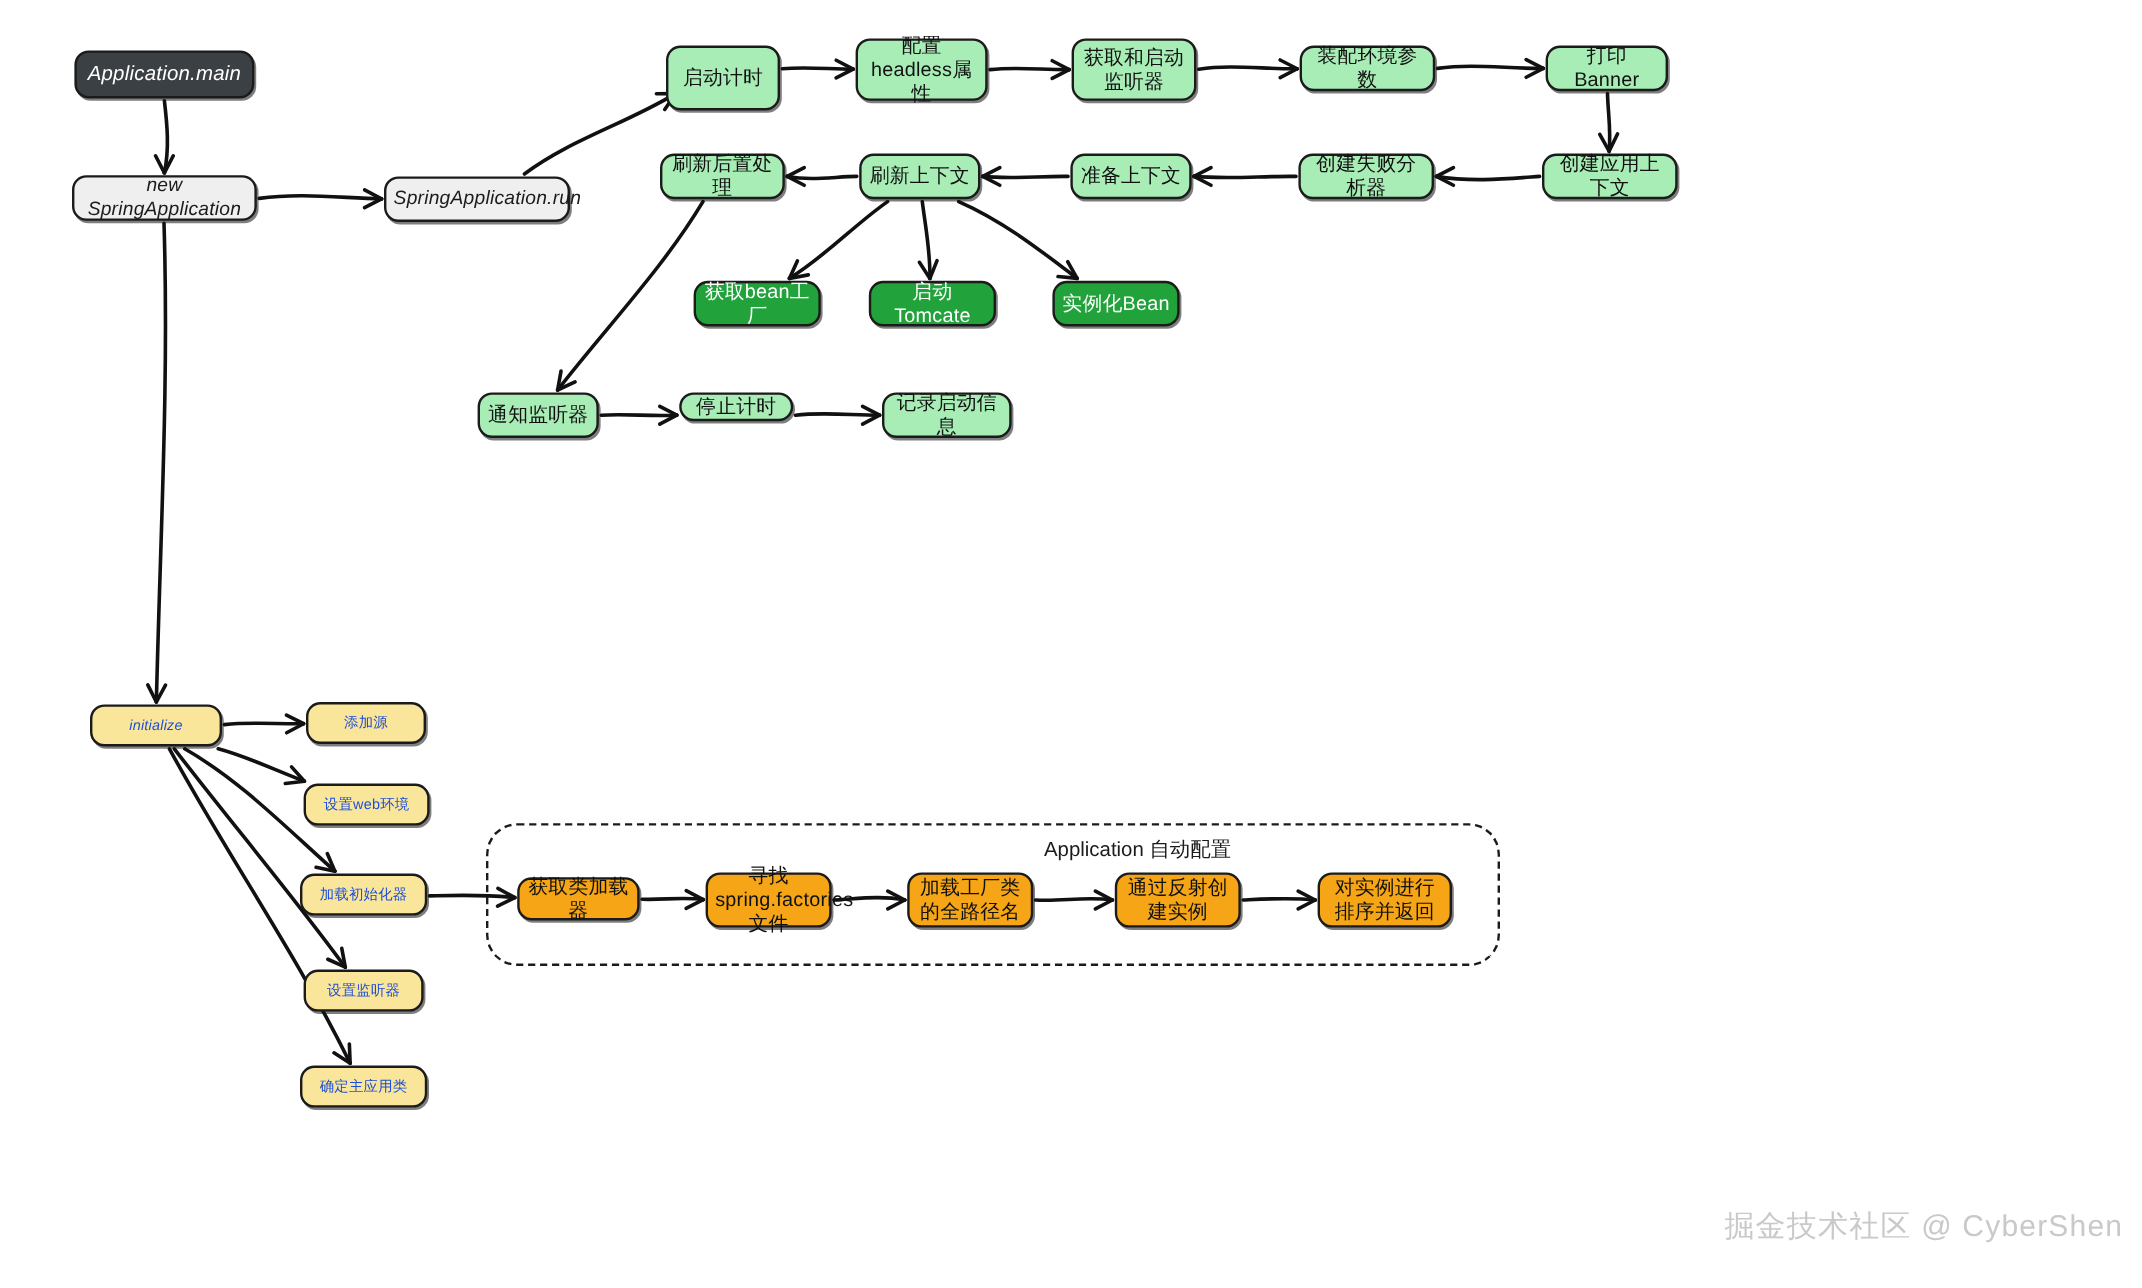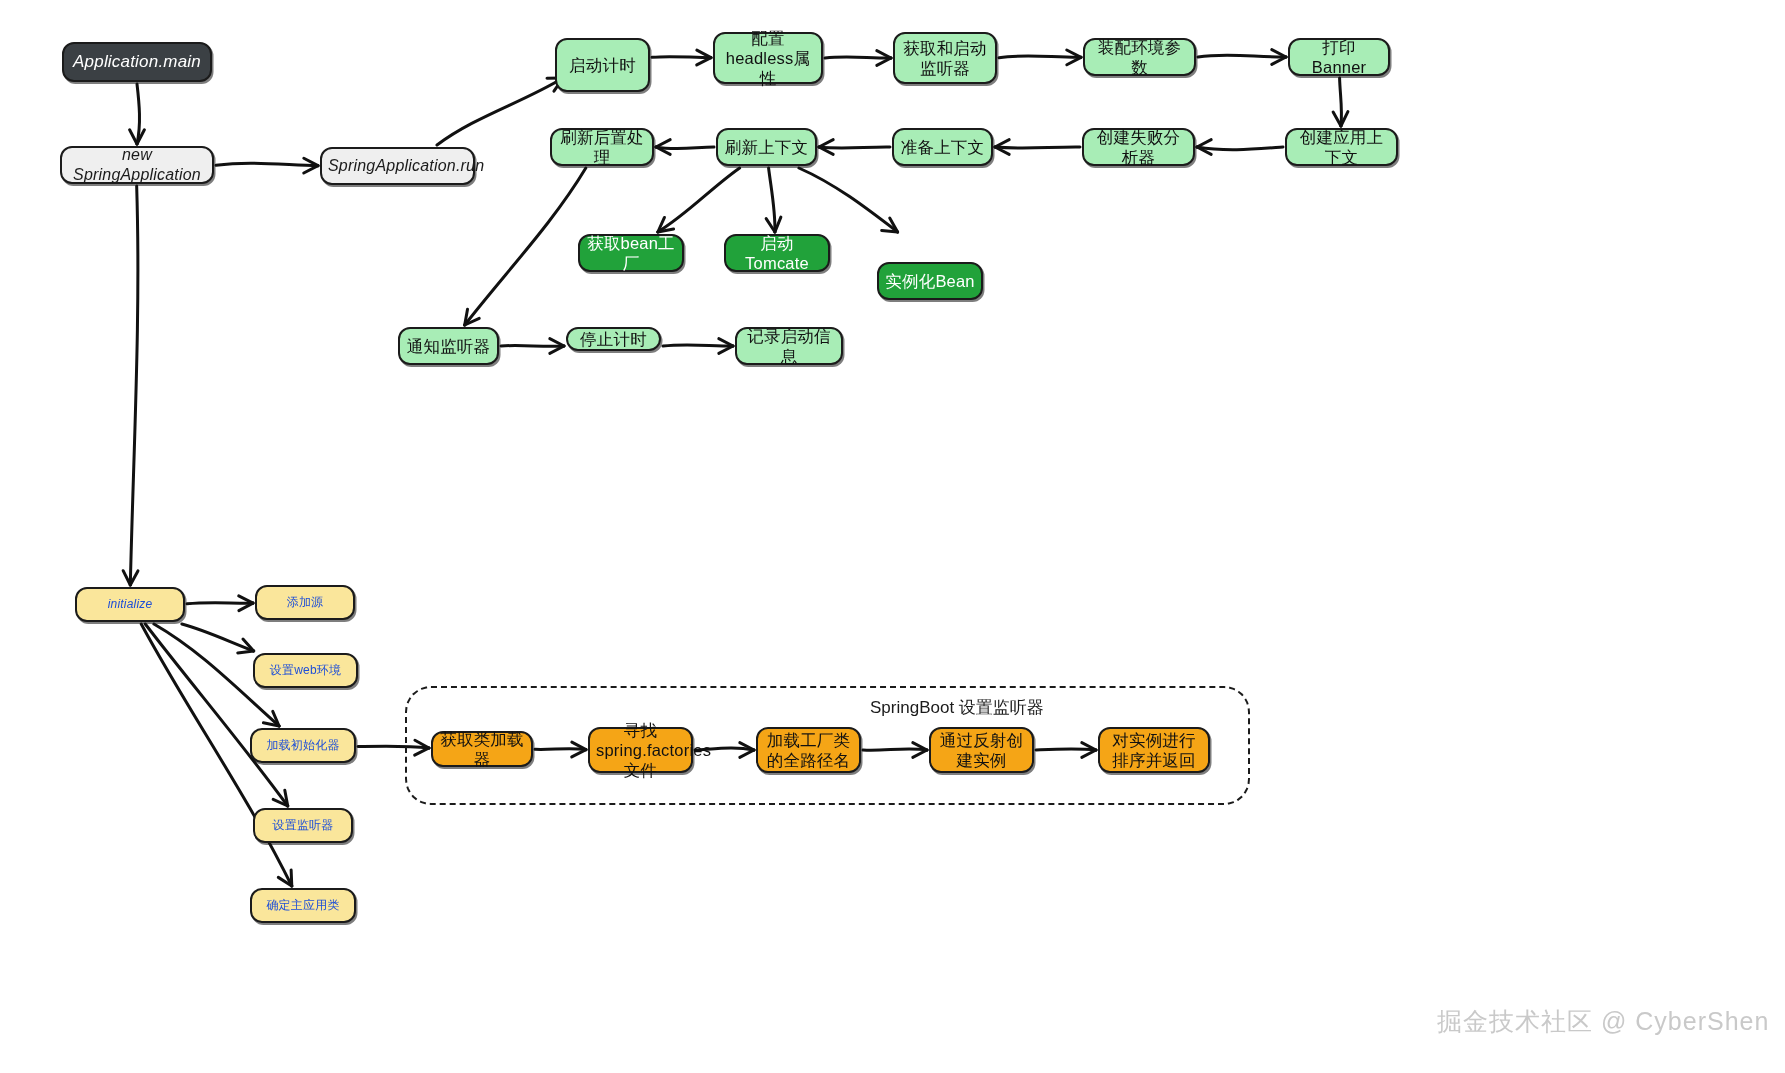--- a/index.html
+++ b/index.html
@@ -292,21 +292,21 @@
       </div>
       <div class="node n-green" style="left: 550px; top: 128px; width: 104px; height: 38px;">
         <span>刷新后置处理</span>
       </div>
       <div class="node n-dgreen" style="left: 578px; top: 234px; width: 106px; height: 38px;">
         <span>获取bean工厂</span>
       </div>
       <div class="node n-dgreen" style="left: 724px; top: 234px; width: 106px; height: 38px;">
         <span>启动Tomcate</span>
       </div>
-      <div class="node n-dgreen" style="left: 877px; top: 234px; width: 106px; height: 38px; margin-top: 28px;">
+      <div class="node n-dgreen" style="left: 877px; top: 234px; width: 106px; height: 38px;">
         <span>实例化Bean</span>
       </div>
       <div class="node n-green" style="left: 398px; top: 327px; width: 101px; height: 38px;">
         <span>通知监听器</span>
       </div>
       <div class="node n-green" style="left: 566px; top: 327px; width: 95px; height: 24px;">
         <span>停止计时</span>
       </div>
       <div class="node n-green" style="left: 735px; top: 327px; width: 108px; height: 38px;">
         <span>记录启动信息</span>
@@ -341,17 +341,17 @@
       <div class="node n-orange" style="left: 929px; top: 727px; width: 105px; height: 46px;">
         <span>通过反射创建实例</span>
       </div>
       <div class="node n-orange" style="left: 1098px; top: 727px; width: 112px; height: 46px;">
         <span>对实例进行排序并返回</span>
       </div>
     </div>
 
   <div class="group-box" id="group-box" style="left: 405px; top: 686px; width: 845px; height: 119px;"></div>
 
-  <div class="group-title" id="group-title" style="left: 870px; top: 696px;">SpringBoot 设置监听器</div>
+  <div class="group-title" id="group-title" style="left: 870px; top: 696px;">Application 自动配置</div>
 
   <div class="watermark" id="watermark" style="left: 1437px; top: 1005px;">掘金技术社区 @ CyberShen</div>
 
 </div>
 
 </body></html>

